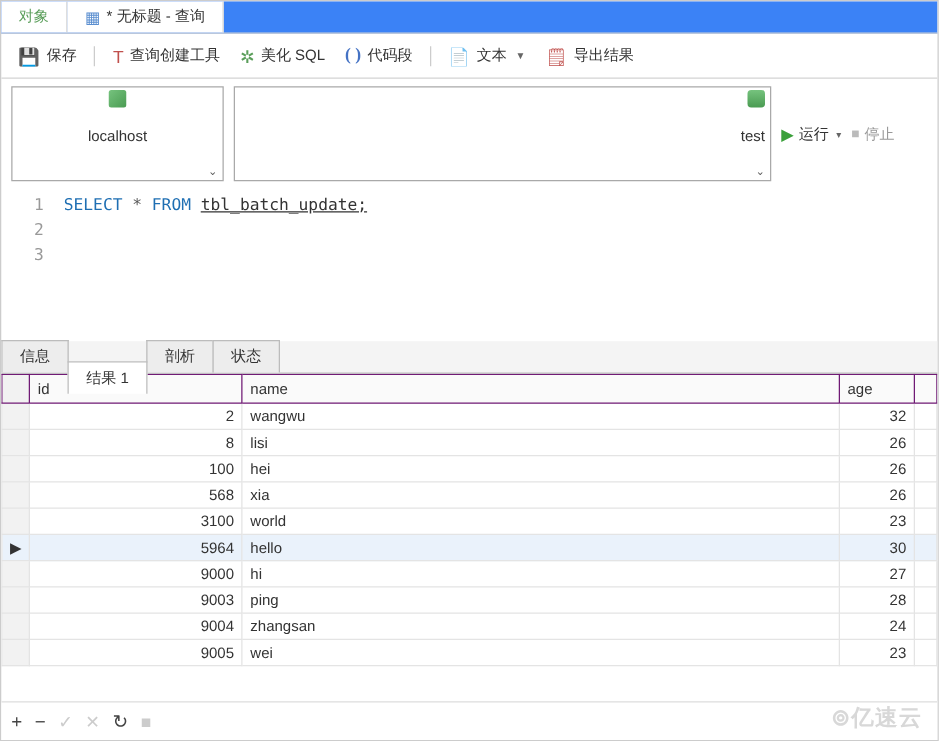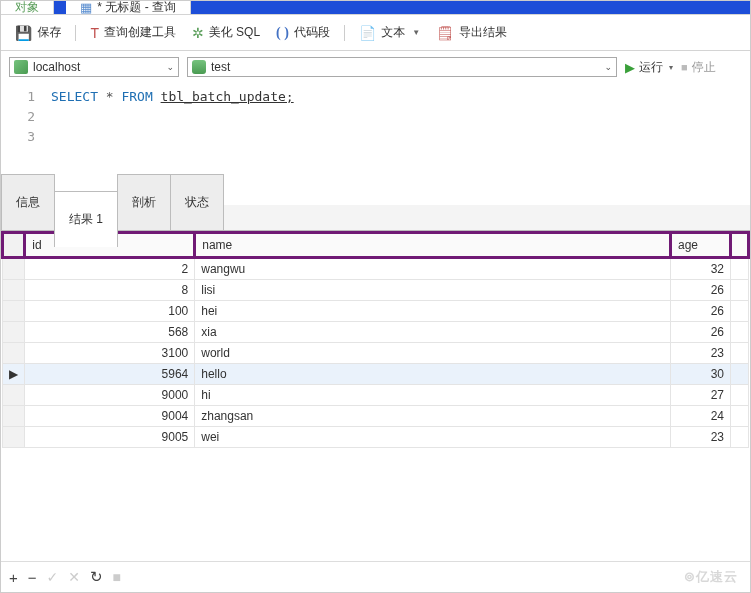--- a/index.html
+++ b/index.html
@@ -10,23 +10,22 @@
       color: #333;
       width: 751px;
       height: 593px;
       border: 1px solid #ccc;
       position: relative;
       overflow: hidden;
     }
     .top-tabs {
       display: flex;
       border-bottom: 1px solid #d4d4d4;
-      background: #1d4ed8;
-      height: 14px;
-      gap: 12px;
+      background: #3b82f6;
+      height: 26px;
     }
     .top-tab {
       padding: 5px 14px;
       border-right: 1px solid #d4d4d4;
       background: #fff;
       display: flex;
       align-items: center;
       gap: 5px;
       cursor: pointer;
     }
@@ -60,26 +59,27 @@
       display: flex;
       align-items: center;
       padding: 6px 8px;
       gap: 8px;
     }
     .combo {
       border: 1px solid #a9a9a9;
       display: flex;
       align-items: center;
       padding: 2px 4px;
-      gap: 5px;
+      gap: 16px;
       font-size: 12px;
       background: #fff;
+      flex-direction: column;
     }
     .combo.c1 { width: 170px; }
-    .combo.c2 { width: 430px; }
+    .combo.c2 { width: 430px; align-items: flex-end; }
     .combo .ci { width:14px; height:14px; }
     .combo .caret { margin-left:auto; font-size:9px; color:#555; }
     .runbtn { display:flex; align-items:center; gap:4px; cursor:pointer; }
     .runbtn .tri { color:#3aa03a; font-size:13px; }
     .stopbtn { display:flex; align-items:center; gap:4px; color:#999; cursor:default; }
     .stopbtn .sq { color:#bbb; font-size:11px; }
     .editor {
       display:flex;
       padding: 4px 0;
       font-family: Consolas, monospace;
@@ -100,41 +100,41 @@
     .op { color: #555; }
     .result-tabs {
       display:flex;
       border-bottom:1px solid #bcbcbc;
       margin-top: 2px;
       background:#f4f4f4;
       height: 26px;
       align-items: flex-end;
     }
     .result-tabs .rtab {
-      padding: 19px 14px;
+      padding: 4px 14px;
       border: 1px solid #bcbcbc;
       border-bottom: none;
       background:#ededed;
       margin-right:-1px;
       cursor:pointer;
       font-size:12px;
     }
     .result-tabs .rtab.active {
       background:#fff;
       position:relative;
       top:17px;
     }
     .grid {
       width:100%;
       border-collapse: collapse;
     }
     .grid th {
       text-align:left;
       font-weight:normal;
-      border:3px solid #701a75;
+      border:1px solid #701a75;
       padding: 4px 6px;
       background:#fafafa;
     }
     .grid td {
       border:1px solid #e4e4e4;
       padding: 3px 6px;
       font-size: 12px;
     }
     .grid td.n { text-align:right; }
     .grid .rowmark { width:10px; background:#f2f2f2; }
@@ -153,21 +153,21 @@
       color:#888;
       background:#fff;
     }
     .status .en { color:#444; font-size:15px; }
     .status .dis { color:#ccc; font-size:14px; }
     .watermark {
       position:absolute;
       right:12px;
       bottom:6px;
       color:#d8d8d8;
-      font-size:13px;
+      font-size:18px;
       font-weight:bold;
       letter-spacing:1px;
     }
     .grid-wrap { height: 290px; overflow: hidden; }
     .conn-ic-local { background: linear-gradient(135deg,#76c37e,#4a9b52); width:12px;height:12px;border-radius:2px; }
     .conn-ic-db { background: linear-gradient(180deg,#76c37e,#4a9b52); width:11px;height:12px;border-radius:3px; }
   </style>
 </head>
 <body>
 
@@ -313,20 +313,27 @@
         </tr>
         <tr>
           <td class="rowmark"></td>
           <td class="n">9000</td>
           <td>hi</td>
           <td class="n">27</td>
           <td></td>
         </tr>
         <tr>
           <td class="rowmark"></td>
+          <td class="n">9003</td>
+          <td>ping</td>
+          <td class="n">28</td>
+          <td></td>
+        </tr>
+        <tr>
+          <td class="rowmark"></td>
           <td class="n">9004</td>
           <td>zhangsan</td>
           <td class="n">24</td>
           <td></td>
         </tr>
         <tr>
           <td class="rowmark"></td>
           <td class="n">9005</td>
           <td>wei</td>
           <td class="n">23</td>

